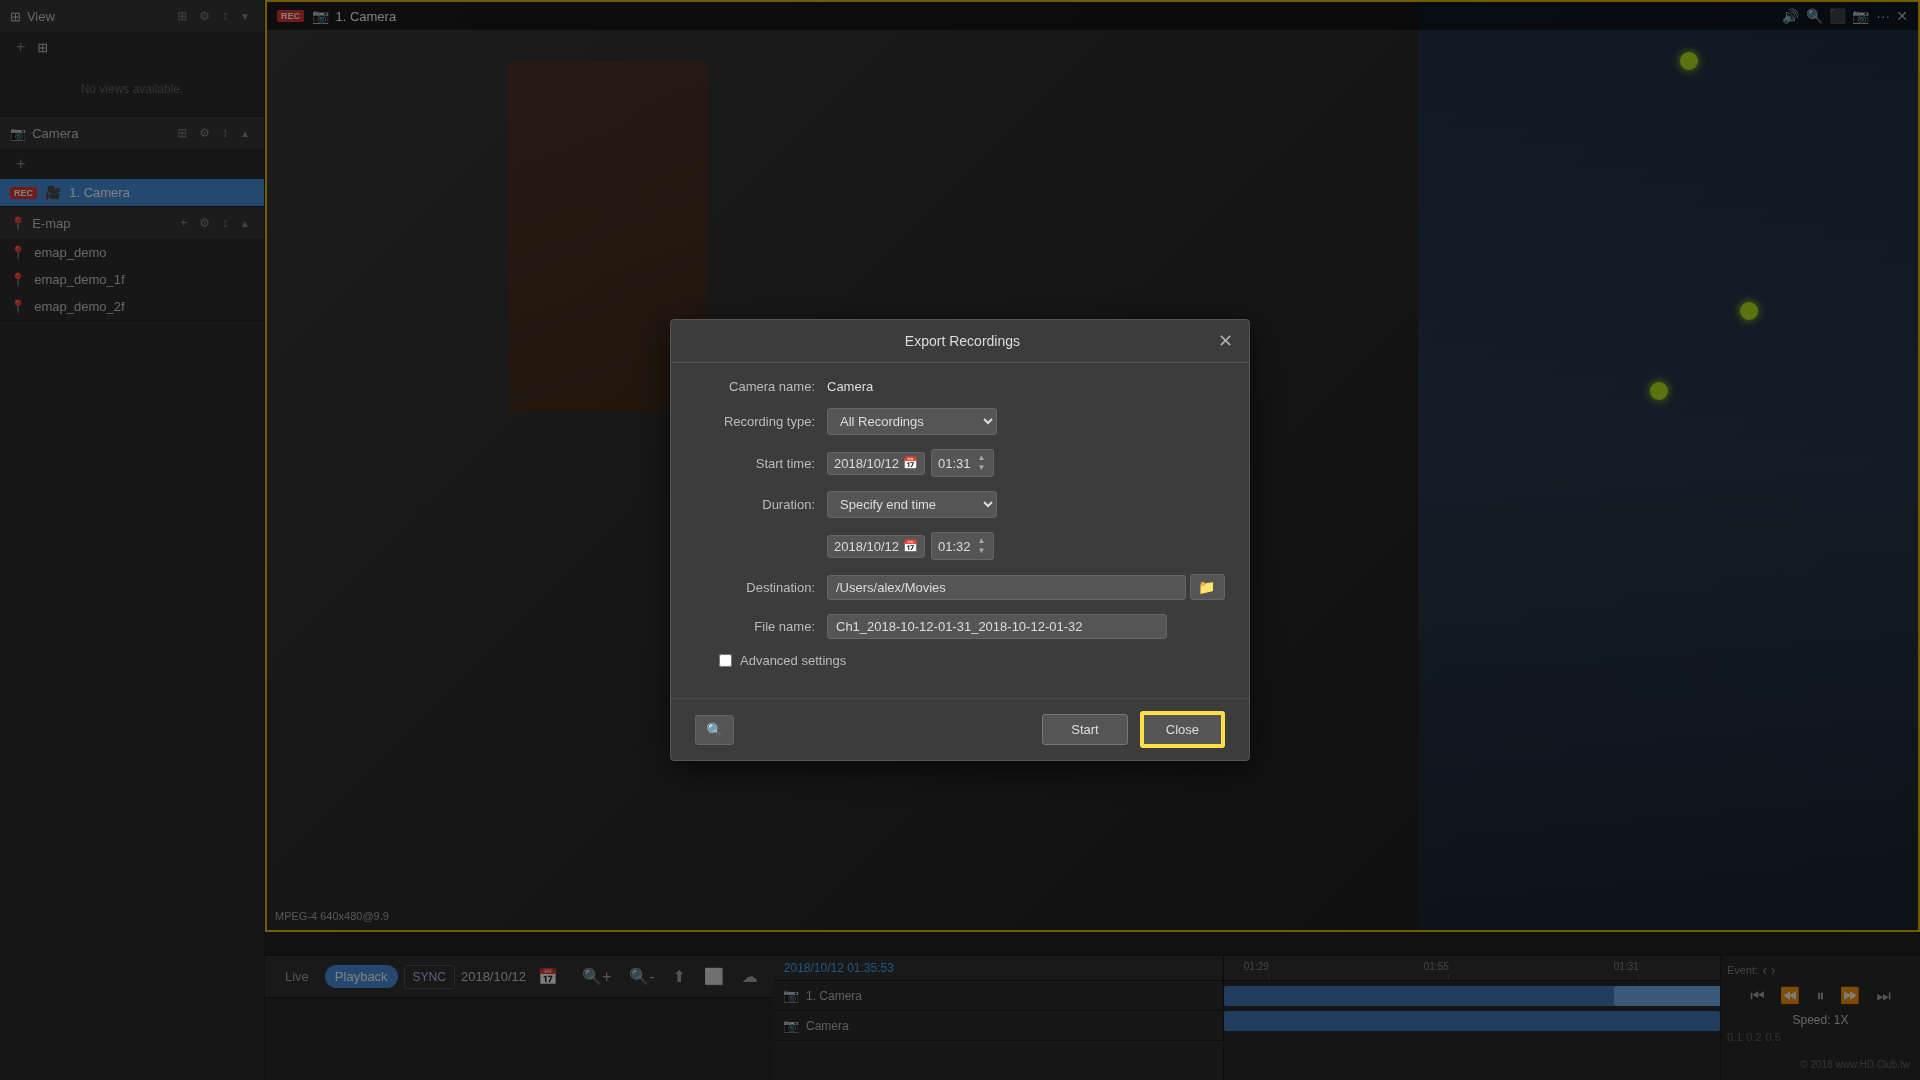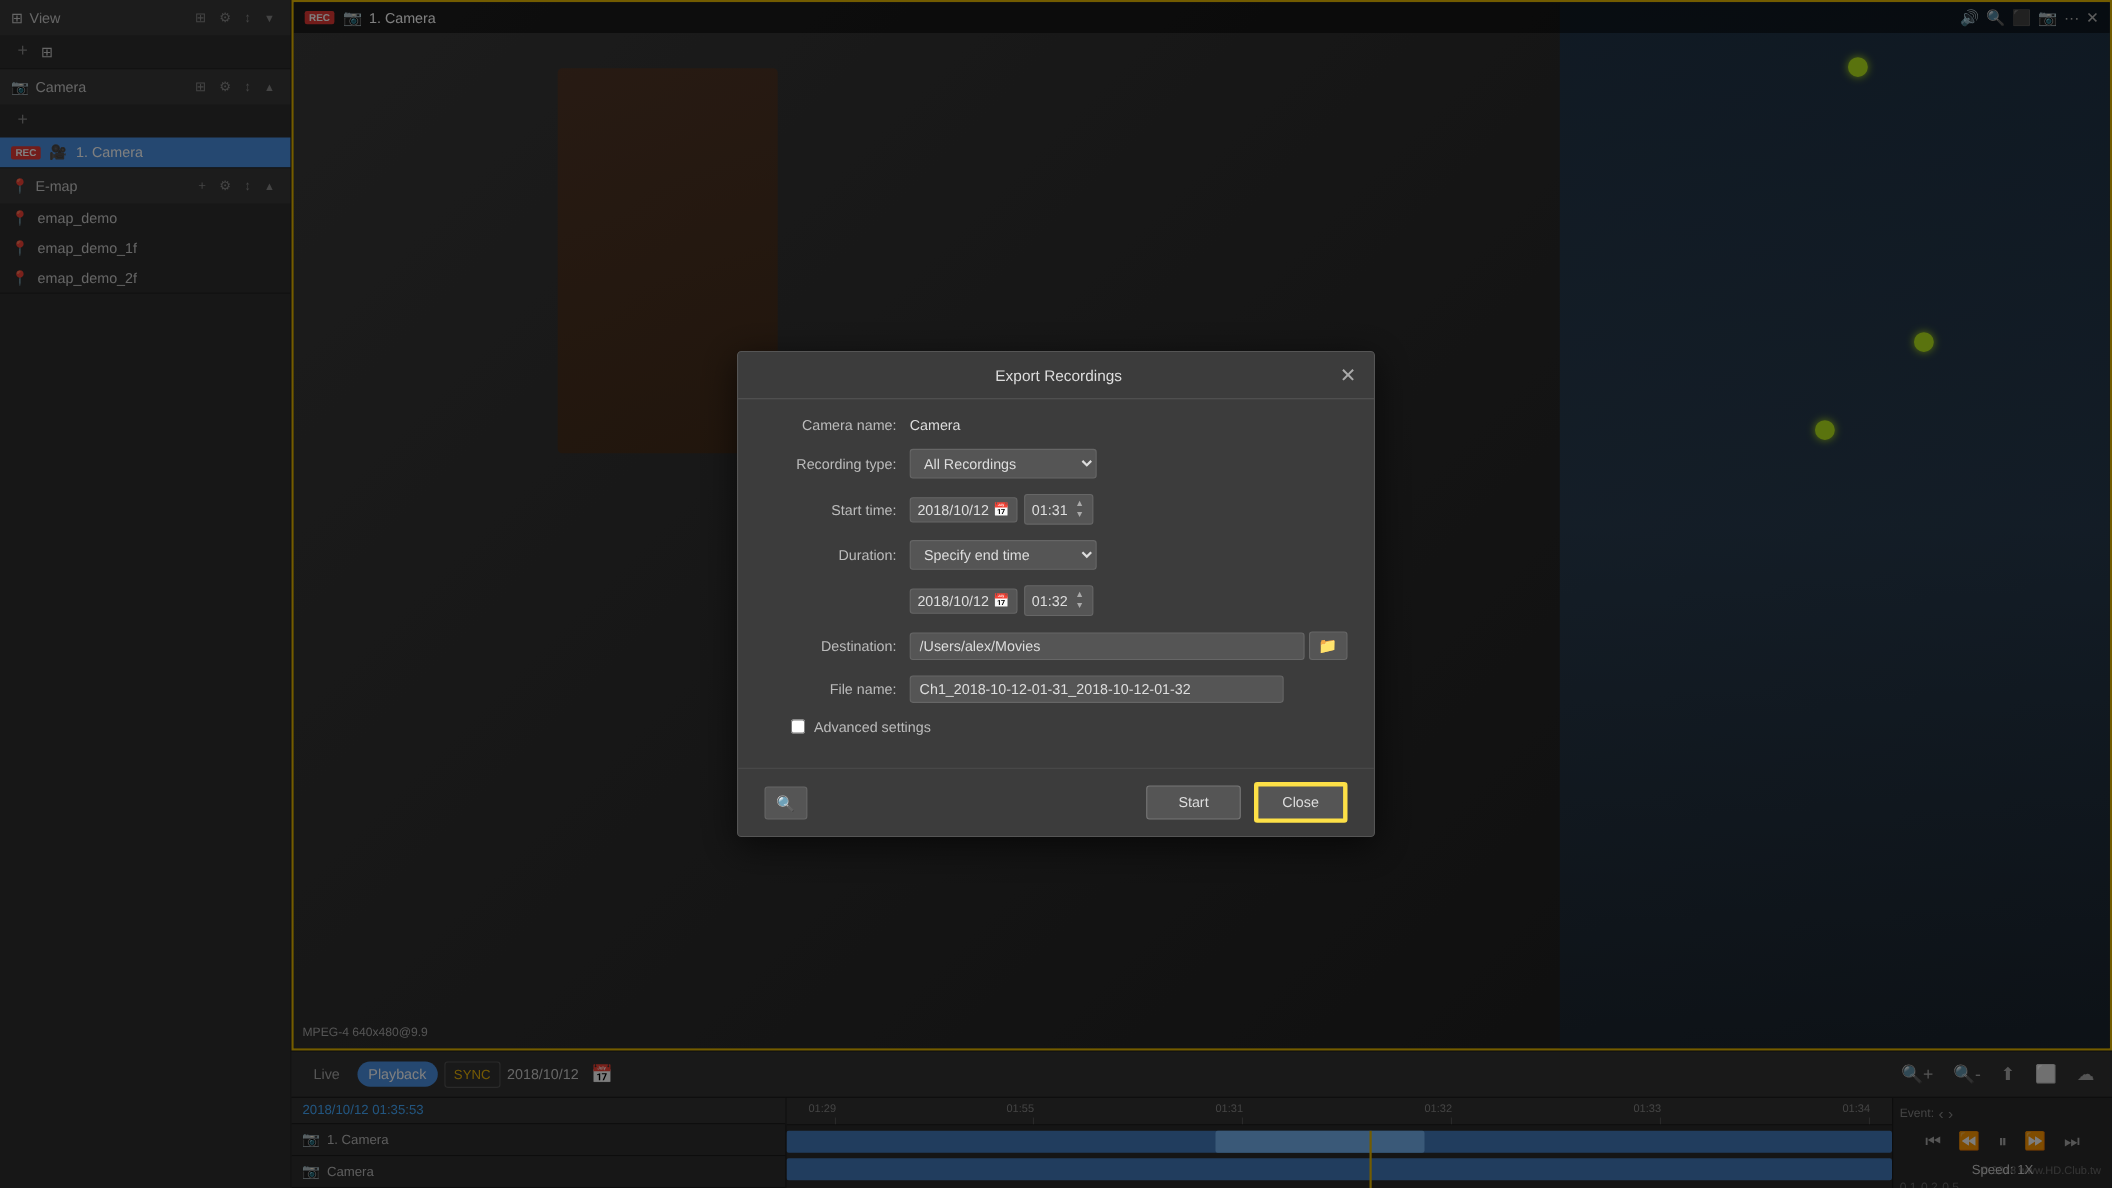--- a/index.html
+++ b/index.html
@@ -133,22 +133,22 @@
       color: #aaa;
       font-size: 11px;
     }
 
     
     .bottom-panel {
       height: 125px;
       background: #2b2b2b;
       border-top: 1px solid #1a1a1a;
       display: flex;
-      flex-direction: column;
       flex-shrink: 0;
+      margin-top: 23px;
     }
     .timeline-toolbar {
       height: 42px;
       background: #333;
       display: flex;
       align-items: center;
       padding: 0 10px;
       gap: 6px;
       border-bottom: 1px solid #1a1a1a;
     }
@@ -157,21 +157,21 @@
       font-size: 13px; padding: 4px 10px; border-radius: 3px;
     }
     .tl-btn.active { background: #4a90e2; color: #fff; border-radius: 14px; }
     .tl-date { color: #ccc; font-size: 13px; }
     .tl-icon-btn {
       background: none; border: none; color: #aaa; cursor: pointer;
       font-size: 16px; padding: 4px 6px;
     }
     .tl-spacer { flex: 1; }
     .tl-sync-btn {
-      background: none; border: none; color: #eab308; cursor: pointer;
+      background: none; border: none; color: #c4b5fd; cursor: pointer;
       font-size: 12px; padding: 4px 8px; border: 1px solid #555; border-radius: 3px;
     }
 
     
     .timeline-area {
       flex: 1;
       display: flex;
       overflow: hidden;
     }
     .timeline-labels {
@@ -490,20 +490,21 @@
           <button class="sidebar-btn">⊞</button>
           <button class="sidebar-btn">⚙</button>
           <button class="sidebar-btn">↕</button>
           <button class="sidebar-btn arrow-down"></button>
         </div>
       </div>
       <div class="sidebar-add-row">
         <button class="sidebar-add-btn">+</button>
         <span>⊞</span>
       </div>
+      <div class="sidebar-empty">No views available.</div>
     </div>
 
     <div class="sidebar-section">
       <div class="sidebar-section-header">
         <span>📷</span>
         <span class="sidebar-section-title">Camera</span>
         <div class="sidebar-section-actions">
           <button class="sidebar-btn">⊞</button>
           <button class="sidebar-btn">⚙</button>
           <button class="sidebar-btn">↕</button>

